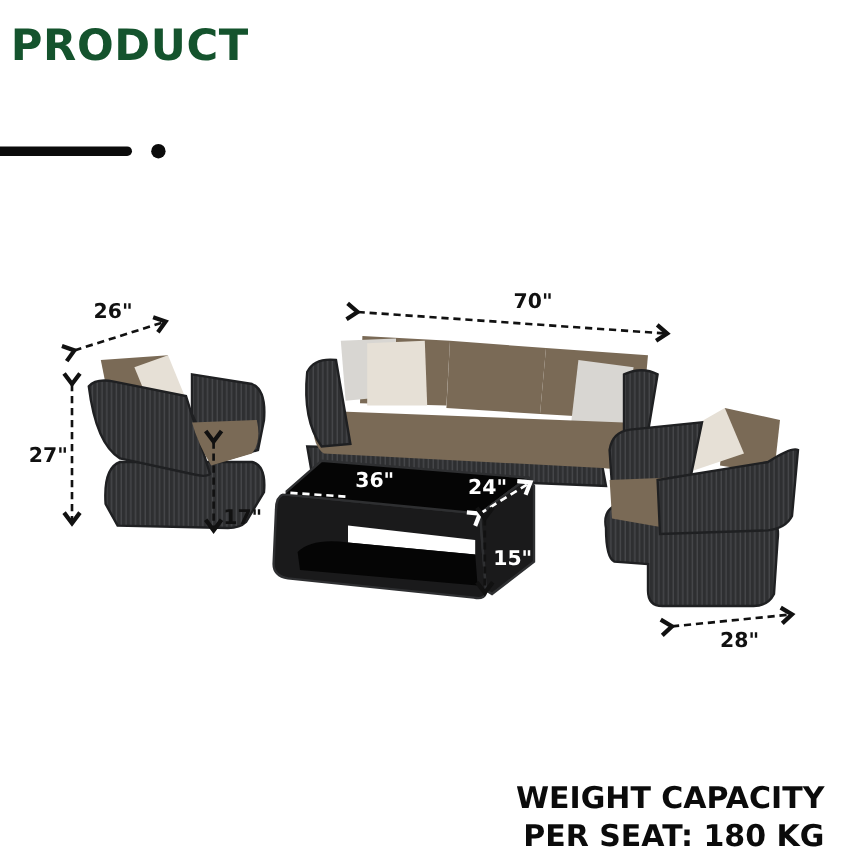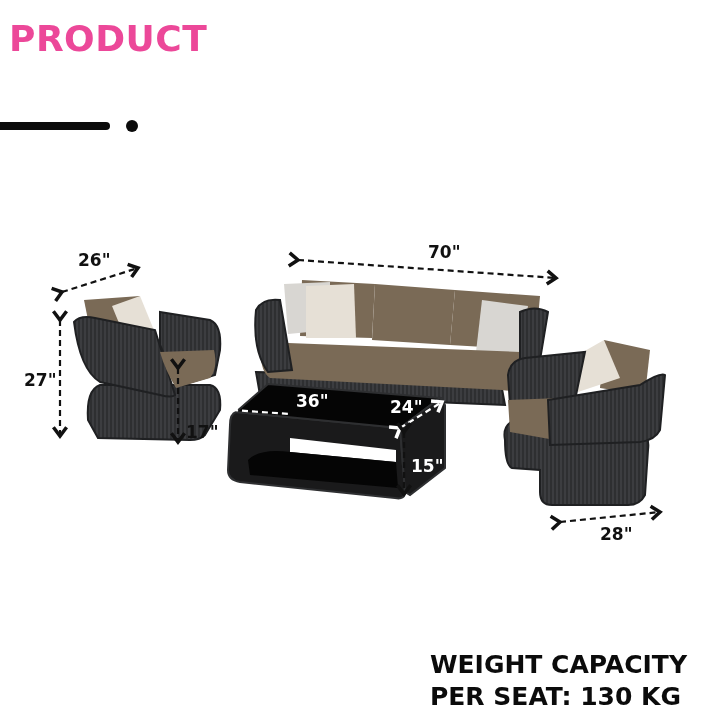--- a/index.html
+++ b/index.html
@@ -1,22 +1,22 @@
 <!DOCTYPE html>
 <html><head>
 <meta charset="utf-8">
 <style>
   html, body { margin: 0; padding: 0; }
   body { width: 720px; height: 720px; background: #ffffff; position: relative; overflow: hidden; font-family: "DejaVu Sans", sans-serif; }
-  .title { position: absolute; left: 9px; top: 14px; font-weight: bold; font-size: 36px; line-height: 50px; color: #ec4899; letter-spacing: 0.5px; }
+  .title { position: absolute; left: 9px; top: 14px; font-weight: bold; font-size: 36px; line-height: 50px; color: #14532d; letter-spacing: 0.5px; }
   .title-bar { position: absolute; left: 0; top: 122px; width: 110px; height: 8px; background: #0b0b0b; border-radius: 0 4px 4px 0; }
   .title-dot { position: absolute; left: 126px; top: 120px; width: 12px; height: 12px; background: #0b0b0b; border-radius: 50%; }
   .dim { position: absolute; font-weight: bold; font-size: 17px; color: #111; }
   .dim.white { color: #fff; }
-  .footer { position: absolute; right: 33px; top: 649px; text-align: left; font-weight: bold; font-size: 25px; line-height: 32px; color: #0b0b0b; }
+  .footer { position: absolute; right: 33px; top: 649px; text-align: right; font-weight: bold; font-size: 25px; line-height: 32px; color: #0b0b0b; }
   svg.scene { position: absolute; left: 0; top: 0; }
 </style>
 </head>
 <body>
 
 <div class="title">
   <div>PRODUCT</div>
 </div>
 <div class="title-bar"></div>
 <div class="title-dot"></div>
@@ -90,14 +90,14 @@
 <div class="dim" style="left:24px;top:370px;">27"</div>
 <div class="dim" style="left:186px;top:422px;">17"</div>
 <div class="dim" style="left:428px;top:242px;">70"</div>
 <div class="dim white" style="left:296px;top:391px;">36"</div>
 <div class="dim white" style="left:390px;top:397px;">24"</div>
 <div class="dim white" style="left:411px;top:456px;">15"</div>
 <div class="dim" style="left:600px;top:524px;">28"</div>
 
 <div class="footer">
   <div>WEIGHT CAPACITY</div>
-  <div>PER SEAT: 130 KG</div>
+  <div>PER SEAT: 180 KG</div>
 </div>
 
 </body></html>

